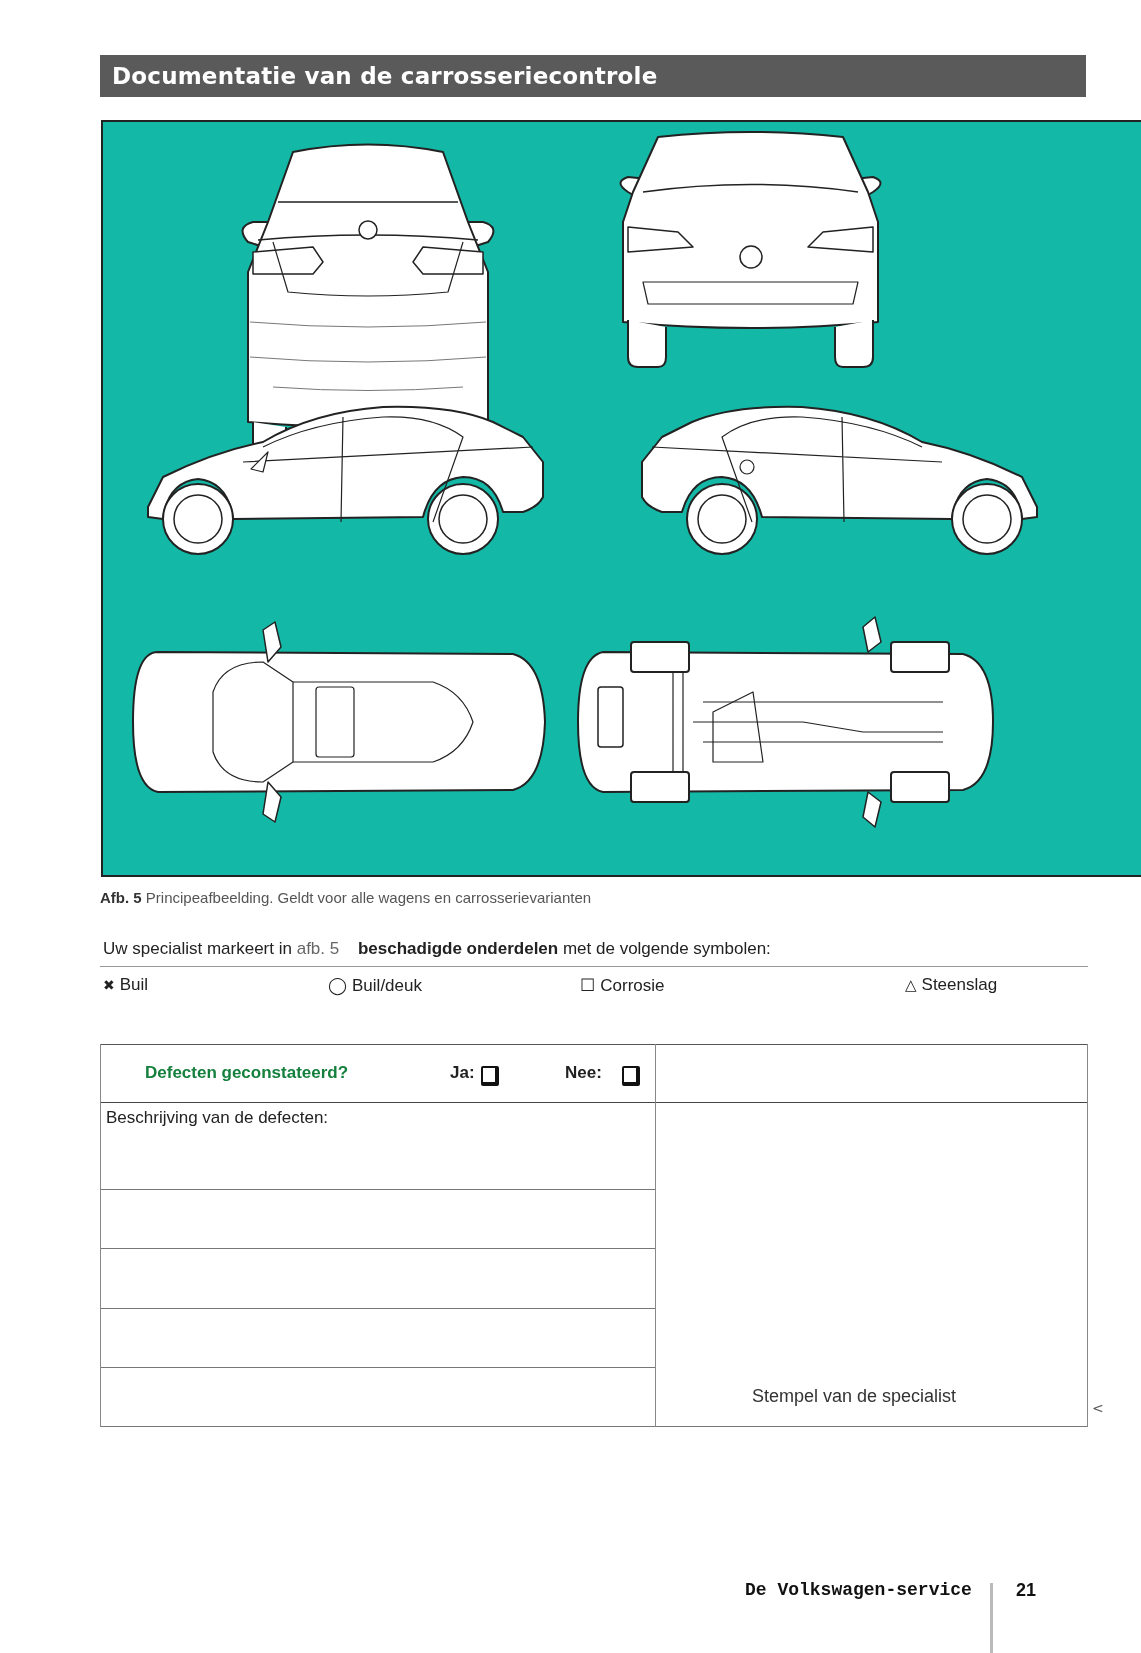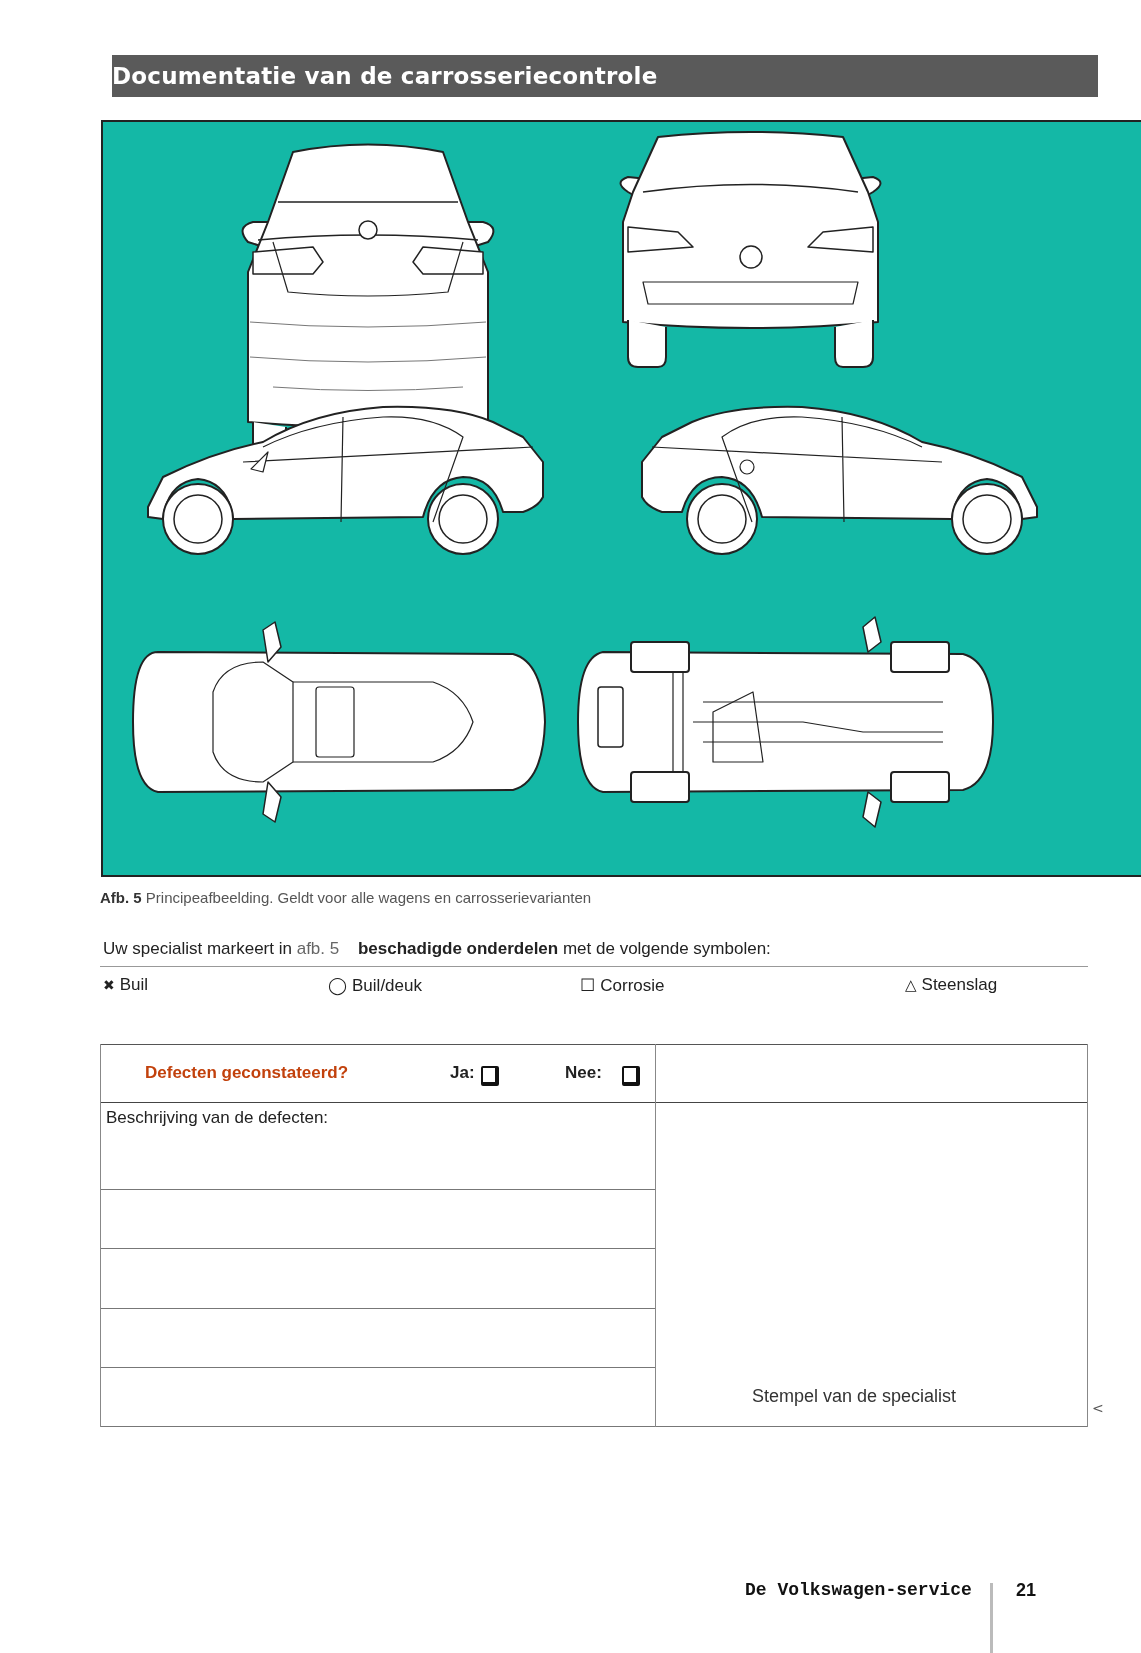--- a/index.html
+++ b/index.html
@@ -1,33 +1,33 @@
 <!DOCTYPE html>
 <html><head>
 <meta charset="utf-8">
 <style>
   html, body { margin:0; padding:0; background:#ffffff; }
   body { width:1141px; height:1653px; position:relative; overflow:hidden; font-family:"DejaVu Sans", "Liberation Sans", sans-serif; color:#1a1a1a; }
   .abs { position:absolute; }
-  #title-bar { left:100px; top:55px; width:986px; height:42px; background:#5a5a5a; color:#fff; font-weight:bold; font-size:23px; line-height:42px; padding-left:0; box-sizing:border-box; letter-spacing:0.2px;margin-left:12px; }
+  #title-bar { left:100px; top:55px; width:986px; height:42px; background:#5a5a5a; color:#fff; font-weight:bold; font-size:23px; line-height:42px; padding-left:12px; box-sizing:border-box; letter-spacing:0.2px; }
   #figure { left:101px; top:120px; width:1116px; height:757px; border:2px solid #222; box-sizing:border-box; background:#14b8a6; }
   #figure svg { position:absolute; left:0; top:0; }
   #fig-code { right:1px; bottom:1px; border:1px solid #333; background:#f4f4f4; font-size:10px; font-family:"Liberation Sans", sans-serif; padding:1px 6px; color:#333; }
   #caption { left:100px; top:889px; font-size:15px; color:#555; font-family:"Liberation Sans", sans-serif; }
   #caption b { color:#333; }
   #instruction { left:103px; top:939px; font-size:17px; color:#222; font-family:"Liberation Sans", sans-serif; }
   #instruction .light { color:#666; }
   #instruction .bold { font-weight:bold;margin-left:14px; }
   #sep-line { left:100px; top:966px; width:988px; height:1px; background:#999; }
   .sym { top:975px; font-size:17px; font-family:"Liberation Sans", sans-serif; color:#222; }
   .sym .g { display:inline-block; margin-right:5px; }
   #tbl { left:100px; top:1044px; width:988px; height:383px; }
   .hl { position:absolute; height:1px; background:#777; }
   .vl { position:absolute; width:1px; background:#888; }
-  #hdr-label { left:145px; top:1063px; font-size:17px; font-weight:bold; font-family:"Liberation Sans", sans-serif; color:#c2410c;}
+  #hdr-label { left:145px; top:1063px; font-size:17px; font-weight:bold; font-family:"Liberation Sans", sans-serif; color:#15803d;}
   .chk-lbl { top:1063px; font-size:17px; font-weight:bold; font-family:"Liberation Sans", sans-serif; color:#222;}
   .chk { width:18px; height:20px; border:2px solid #111; border-right-width:4px; border-bottom-width:4px; box-sizing:border-box; border-radius:2px; }
   #desc-label { left:106px; top:1108px; font-size:17px; font-family:"Liberation Sans", sans-serif; color:#222;}
   #stamp { left:752px; top:1386px; font-size:18px; font-family:"Liberation Sans", sans-serif; color:#333;}
   #lt { left:1092px; top:1400px; font-size:14px; color:#555; }
   #footer-title { left:745px; top:1580px; font-size:18px; font-weight:bold; font-family:Liberation Mono, monospace; color:#111;}
   #footer-bar { left:990px; top:1583px; width:3px; height:70px; background:#bbb; }
   #footer-page { left:1016px; top:1580px; font-size:18px; font-weight:bold; font-family:"Liberation Sans", sans-serif; color:#111;}
 </style>
 </head>

